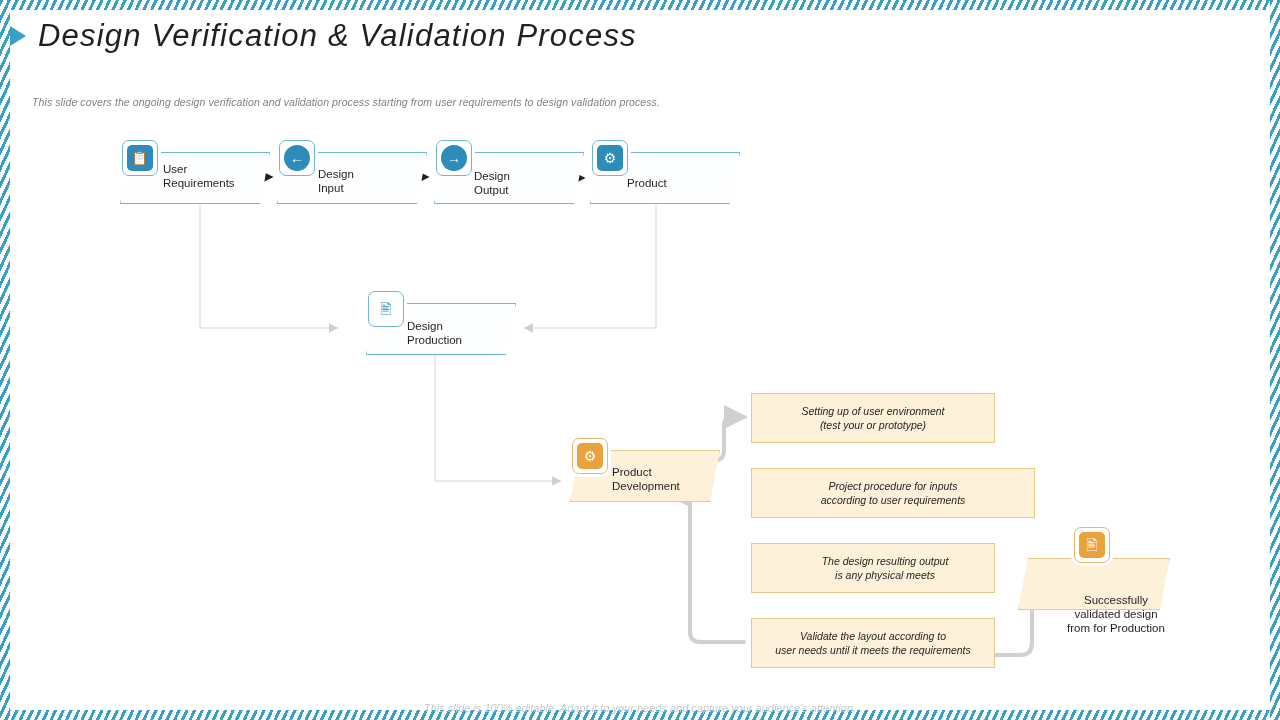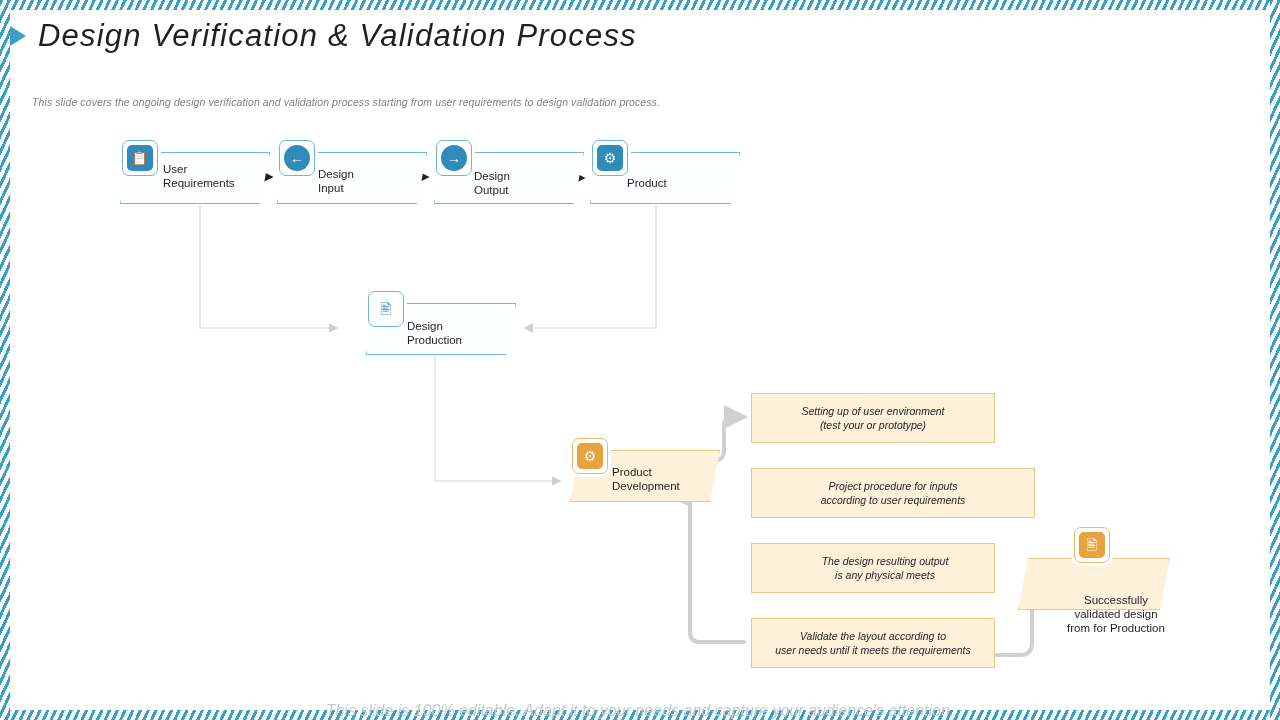--- a/index.html
+++ b/index.html
@@ -78,21 +78,21 @@
     background:#fdf1d9;border:1px solid #e8c98a;
     box-sizing:border-box;
     display:flex;align-items:center;justify-content:center;
     text-align:center;
     font-size:10.5px;font-style:italic;color:#231f20;line-height:14px;
     padding:4px 8px;
   }
 
   .footer{
     position:absolute;left:0;top:702px;width:1280px;text-align:center;
-    font-size:16px;color:#c9c9c9;font-style:italic;
+    font-size:11px;color:#c9c9c9;font-style:italic;
   }
 
   svg.lines{position:absolute;left:0;top:0;width:1280px;height:720px;pointer-events:none;}
 </style>
 </head>
 <body>
 
 <div class="frame-top"></div>
 <div class="frame-bottom"></div>
 <div class="frame-left"></div>

